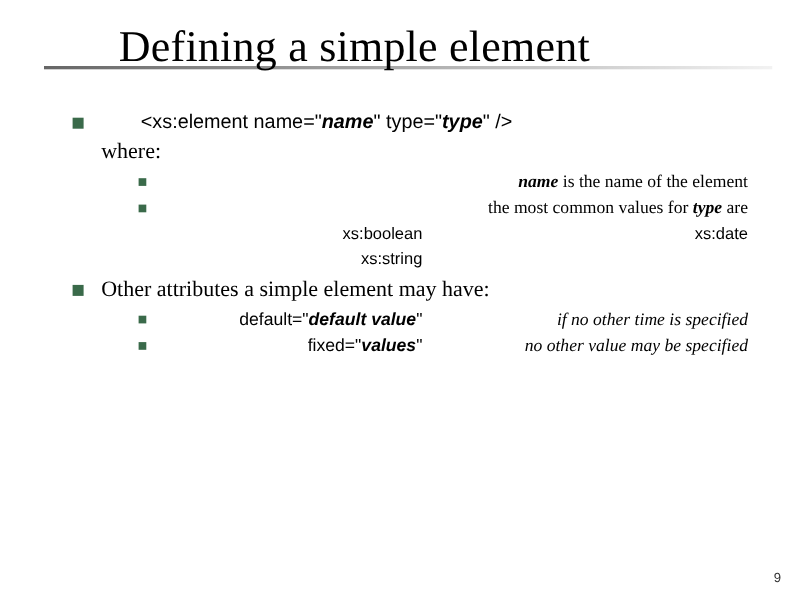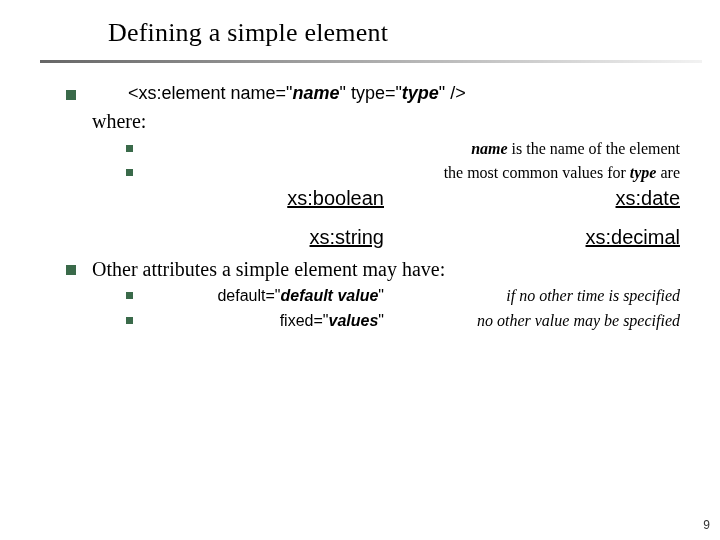--- a/index.html
+++ b/index.html
@@ -1,29 +1,29 @@
 <!DOCTYPE html>
 <html><head>
 <meta charset="utf-8">
 <style>
   * { margin: 0; padding: 0; box-sizing: border-box; }
   html, body { width: 720px; height: 540px; background: #fff; font-family: "Times New Roman", Times, serif; color: #000; }
   .slide { width: 720px; height: 540px; position: relative; padding: 18px 0 0 0; }
   .title-wrap { position: relative; padding-left: 108px; }
-  .title { font-size: 26px; font-weight: 400; letter-spacing: 0.2px; }
+  .title { font-size: 40px; font-weight: 400; letter-spacing: 0.2px; }
   .rule { position: absolute; left: 40px; right: 18px; top: 60px; height: 3px; background: linear-gradient(to right, rgba(0,0,0,0.6), rgba(0,0,0,0.05)); }
   .body { padding: 28px 40px 0 64px; font-size: 20px; line-height: 1.28; }
   .l1 { position: relative; padding-left: 28px; margin-top: 6px; }
   .l1::before { content: ""; position: absolute; left: 2px; top: 8px; width: 10px; height: 10px; background: #3a6a4a; }
   .code-line { font-family: Verdana, Geneva, sans-serif; font-size: 18px; padding-left: 36px; margin-top: 6px; }
   .where { padding-left: 0; margin-top: 4px; }
   .sub { margin-left: 32px; margin-top: 4px; }
   .l2 { position: relative; padding-left: 22px; font-size: 16px; margin-top: 4px; text-align: right; }
   .l2::before { content: ""; position: absolute; left: 2px; top: 6px; width: 7px; height: 7px; background: #3a6a4a; }
-  .types-grid { font-family: Verdana, Geneva, sans-serif; font-size: 20px; margin-left: 28px; margin-top: 2px; display: grid; grid-template-columns: 210px auto; row-gap: 14px; text-decoration: underline; }
+  .types-grid { font-family: Verdana, Geneva, sans-serif; font-size: 15px; margin-left: 28px; margin-top: 2px; display: grid; grid-template-columns: 210px auto; row-gap: 4px; }
   .attr-grid { font-size: 16px; margin-left: 28px; margin-top: 2px; display: grid; grid-template-columns: 210px auto; row-gap: 2px; }
   .attr-grid .c1 { font-family: Verdana, Geneva, sans-serif; }
   .attr-grid .c2 { font-style: italic; }
   .bi { font-weight: bold; font-style: italic; }
   .pagenum { position: absolute; right: 10px; bottom: 8px; font-size: 12px; font-family: Arial, sans-serif; color: #333; }
   .mono-ital { font-style: italic; font-weight: bold; }
   .sp2 { }
 </style>
 </head>
 <body>
@@ -45,21 +45,20 @@
       <div class="sub">
         <div class="l2">
           <span class="bi">name</span><span> is the name of the element</span>
         </div>
         <div class="l2">
           <span>the most common values for </span><span class="bi">type</span><span> are</span>
           <div class="types-grid">
             <div>xs:boolean</div>
             <div>xs:date</div>
             <div>xs:string</div>
-            <div>xs:decimal</div>
           </div>
         </div>
       </div>
     </div>
 
     <div class="l1 sp2">
       <span>Other attributes a simple element may have:</span>
       <div class="sub">
         <div class="l2">
           <div class="attr-grid">

